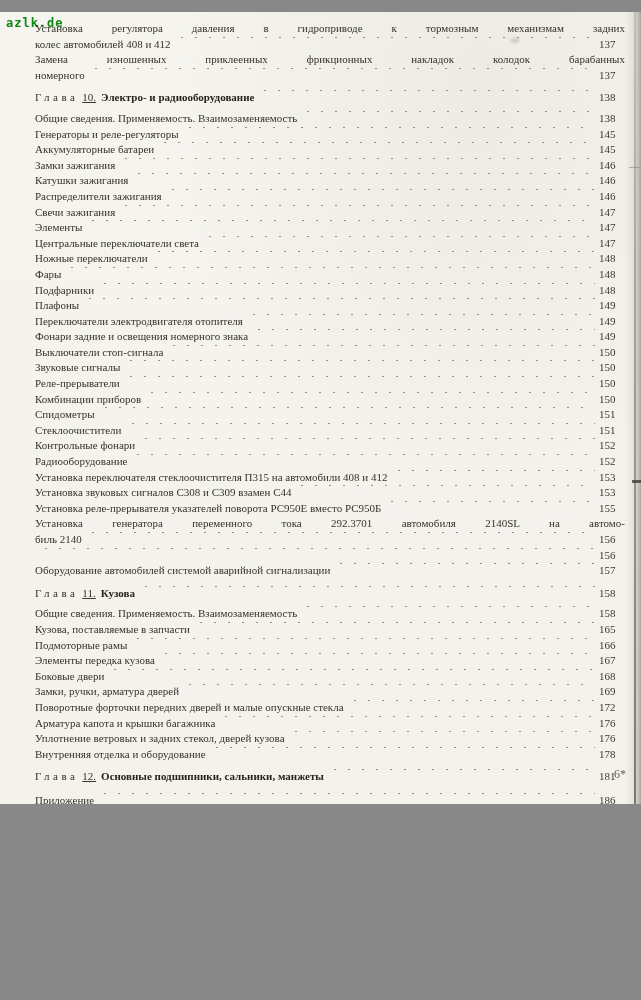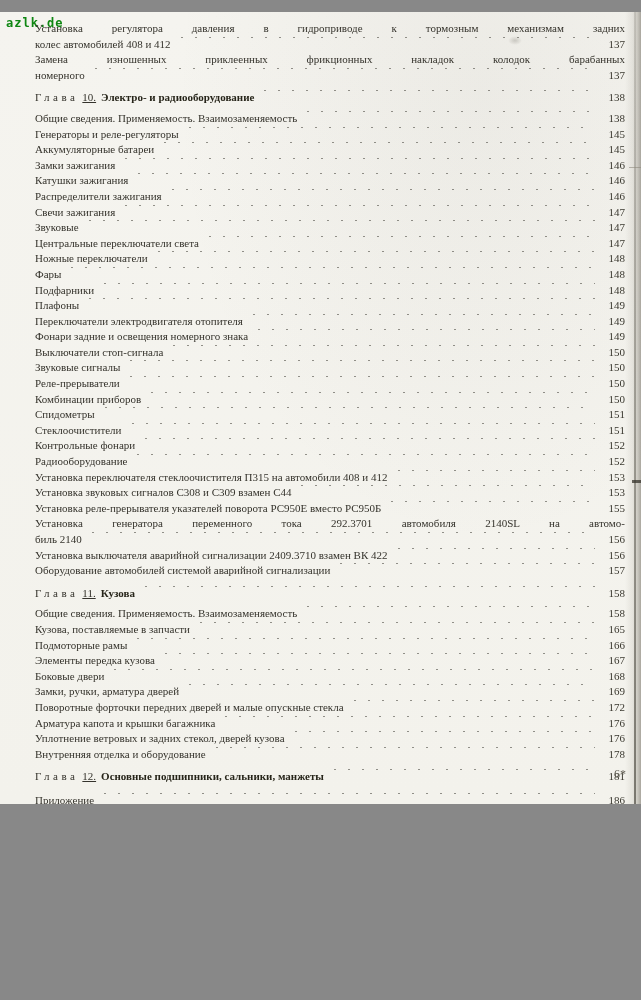--- a/index.html
+++ b/index.html
@@ -33,21 +33,21 @@
   .leader-row{ display:flex; align-items:baseline; }
   .leader-text{ flex:0 1 auto; white-space:nowrap; }
   .dots{
     flex:1 1 auto; min-width:10px; align-self:stretch;
     margin:0 4px 0 9px;
     background-image:radial-gradient(circle at 2px 2px, #4d4b43 1.15px, rgba(0,0,0,0) 1.5px);
     background-size:14px 14px;
     background-repeat:repeat-x;
     background-position:0 calc(100% - 4px);
   }
-  .pg{ flex:0 0 auto; min-width:26px; text-align:right; color:#3a382f; }
+  .pg{ flex:0 0 auto; min-width:26px; text-align:left; color:#3a382f; }
   .chapter{ margin-top:7px; margin-bottom:5px; }
   .ch-label{ letter-spacing:3.5px; }
   .ch-num{ margin-left:4px;text-decoration:underline; }
   .ch-title{ font-weight:bold; color:#262419; margin-left:5px; }
   .space-before{ margin-top:8px; }
   .scan-edge{
     position:absolute;top:0;right:0;width:16px;height:100%;
     background:linear-gradient(to right, rgba(150,145,133,0) 0%, rgba(150,145,133,0.16) 50%, rgba(118,113,101,0.34) 80%, rgba(96,91,80,0.5) 100%);
   }
   .scan-crease{
@@ -136,21 +136,21 @@
       </div>
       <div>
         <div class="leader-row">
           <span class="leader-text">Свечи зажигания</span>
           <span class="dots"></span>
           <span class="pg">147</span>
         </div>
       </div>
       <div>
         <div class="leader-row">
-          <span class="leader-text">Звуковые</span>
+          <span class="leader-text">Элементы</span>
           <span class="dots"></span>
           <span class="pg">147</span>
         </div>
       </div>
       <div>
         <div class="leader-row">
           <span class="leader-text">Центральные переключатели света</span>
           <span class="dots"></span>
           <span class="pg">147</span>
         </div>
@@ -277,21 +277,20 @@
       <div>
         <div class="jline">Установка генератора переменного тока 292.3701 автомобиля 2140SL на автомо-</div>
         <div class="leader-row">
           <span class="leader-text">биль 2140</span>
           <span class="dots"></span>
           <span class="pg">156</span>
         </div>
       </div>
       <div>
         <div class="leader-row">
-          <span class="leader-text">Установка выключателя аварийной сигнализации 2409.3710 взамен ВК 422</span>
           <span class="dots"></span>
           <span class="pg">156</span>
         </div>
       </div>
       <div>
         <div class="leader-row">
           <span class="leader-text">Оборудование автомобилей системой аварийной сигнализации</span>
           <span class="dots"></span>
           <span class="pg">157</span>
         </div>

